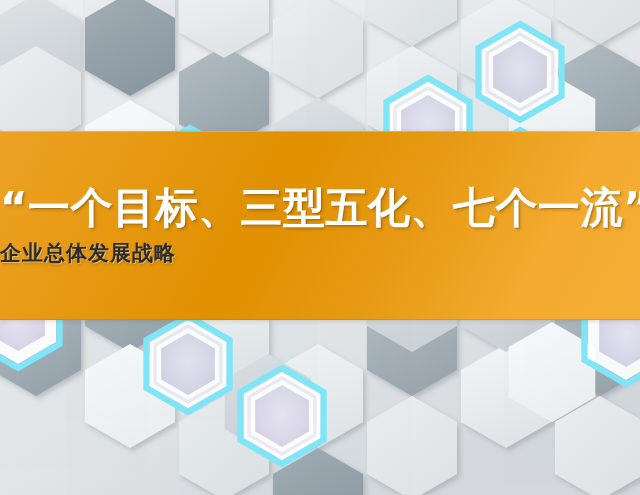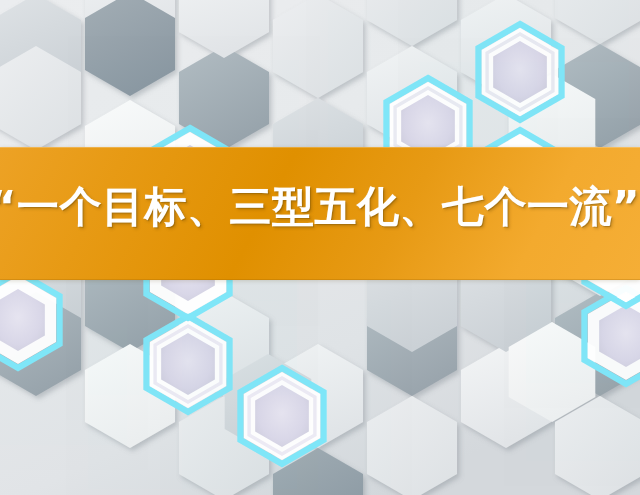--- a/index.html
+++ b/index.html
@@ -33,34 +33,33 @@
     height: 495px;
     display: block;
   }
 
   
   #banner {
     position: absolute;
     left: 0;
     top: 131px;
     width: 640px;
-    height: 133px;
+    height: 189px;
     background: linear-gradient(118deg,
                 #eda225 0%,
                 #e79a14 18%,
                 #e09000 42%,
                 #e79a14 62%,
                 #f3aa2e 82%,
                 #f5ae36 100%);
     box-shadow: 0 1px 4px rgba(80, 60, 10, 0.18);
     display: flex;
     flex-direction: column;
-    align-items: flex-end;
+    align-items: flex-start;
     justify-content: center;
-    margin-top: 16px;
   }
 
   #banner-title {
     font-family: "DejaVu Sans", "Liberation Sans", sans-serif;
     font-size: 42px;
     font-weight: bold;
     line-height: 1;
     letter-spacing: 0.5px;
     color: #ffffff;
     white-space: nowrap;
@@ -277,15 +276,16 @@
           <use href="#hexUnit" transform="translate(626,258) scale(50)" fill="none" stroke="#5fd8f2" stroke-width="0.16" filter="url(#cyanGlowSoft)"></use>
           <use href="#hexUnit" transform="translate(626,258) scale(48)" fill="none" stroke="#7fe6f8" stroke-width="0.13" filter="url(#cyanGlow)"></use>
           <use href="#hexUnit" transform="translate(626,258) scale(44)" fill="#ffffff" opacity="0.95"></use>
         </g>
       </g>
     </svg>
   </div>
 
   <div id="banner">
     <div id="banner-title">“一个目标、三型五化、七个一流”</div>
+    <div id="banner-subtitle">企业总体发展战略</div>
   </div>
 
 </div>
 
 </body></html>

